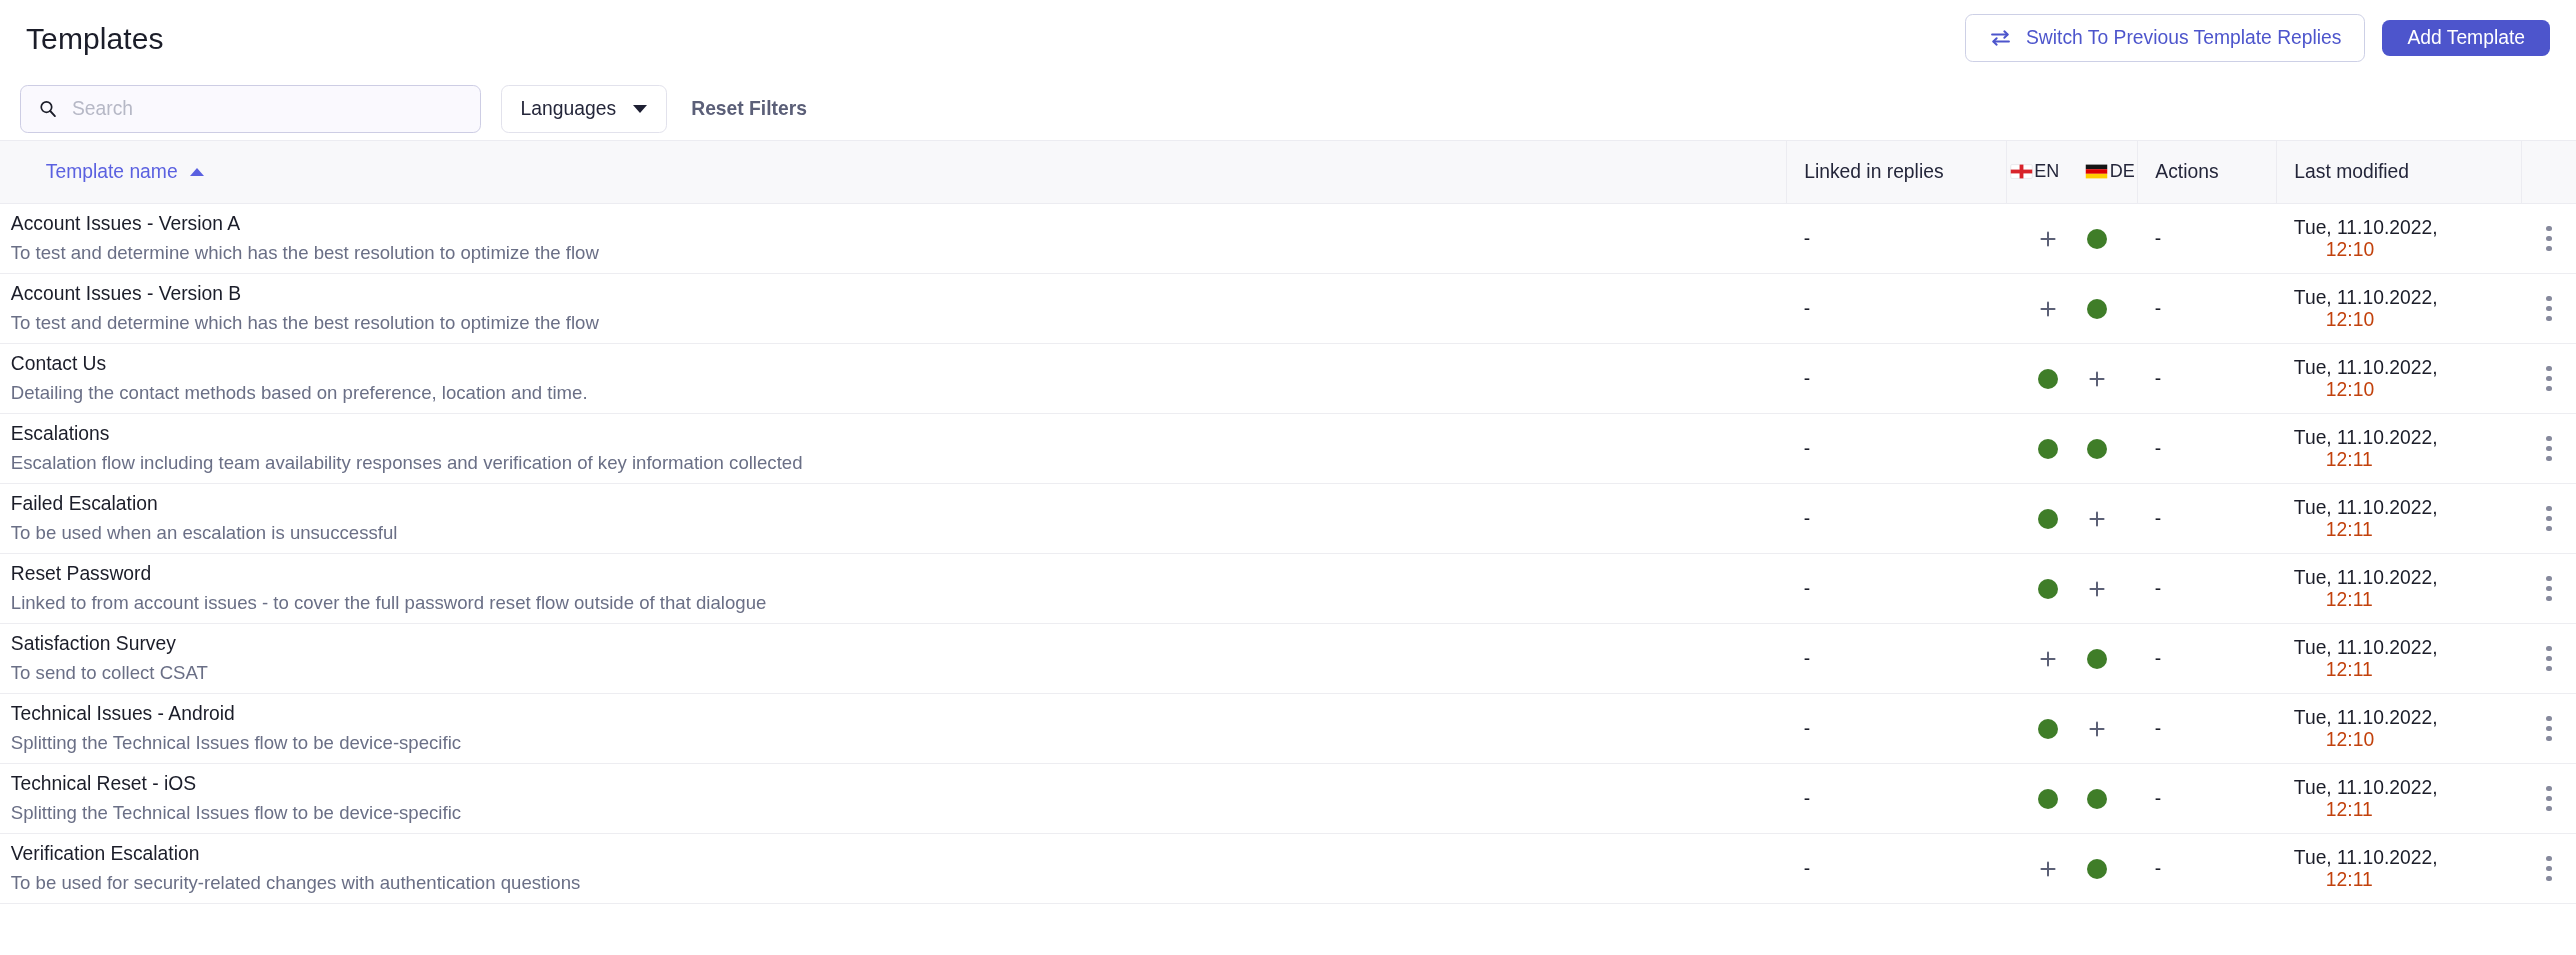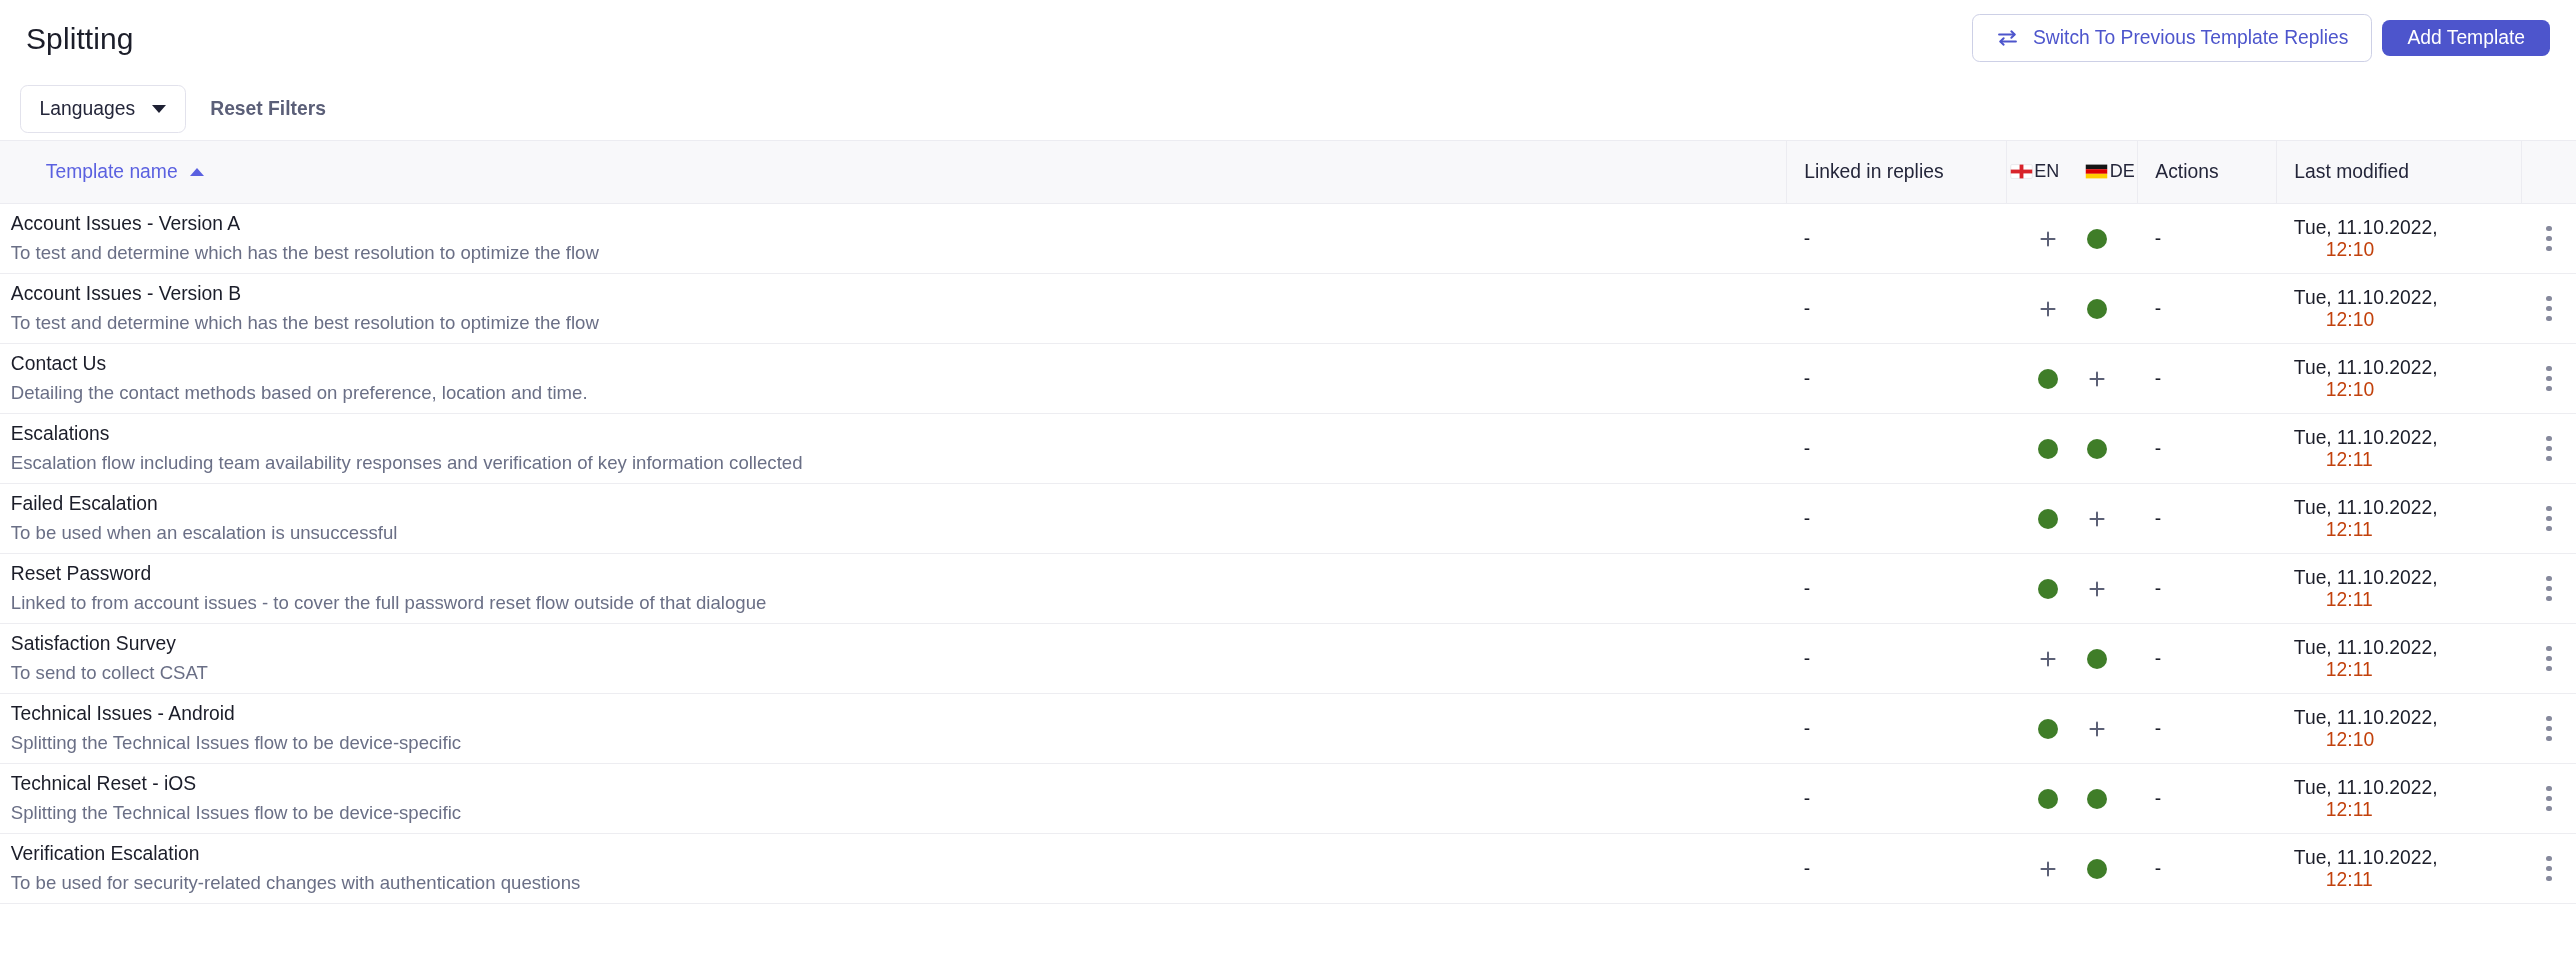--- a/index.html
+++ b/index.html
@@ -26,21 +26,21 @@
     color: #1b1d29;
     letter-spacing: 0.1px;
     line-height: 1;
   }
   .head-actions {
     position: absolute;
     right: 26px;
     top: 14px;
     display: flex;
     align-items: center;
-    gap: 10px;
+    gap: 17px;
   }
   .btn-switch {
     height: 48px;
     display: flex;
     align-items: center;
     gap: 14px;
     padding: 0 23px;
     border: 1.5px solid #cdd0e6;
     border-radius: 7.7px;
     background: #ffffff;
@@ -205,21 +205,21 @@
   .w-link  { width: 220px; }
   .w-lang  { width: 131px; }
   .w-act   { width: 139px; }
   .w-mod   { width: 245px; }
   .w-menu  { width: 54px; }
 </style>
 </head>
 <body>
 
 <div class="page-head">
-  <div class="page-title">Splitting</div>
+  <div class="page-title">Templates</div>
 
   <div class="head-actions">
     <button class="btn-switch">
       <span>
         <svg class="swap-icon" viewBox="0 0 30 26" fill="none" xmlns="http://www.w3.org/2000/svg">
           <path d="M4 8.5H24" stroke="#4d55cc" stroke-width="2.6" stroke-linecap="round"></path>
           <path d="M20 4.3L24.4 8.5L20 12.7" stroke="#4d55cc" stroke-width="2.6" stroke-linecap="round" stroke-linejoin="round"></path>
           <path d="M26 17.5H6" stroke="#4d55cc" stroke-width="2.6" stroke-linecap="round"></path>
           <path d="M10 13.3L5.6 17.5L10 21.7" stroke="#4d55cc" stroke-width="2.6" stroke-linecap="round" stroke-linejoin="round"></path>
         </svg>
@@ -227,20 +227,29 @@
       <span>Switch To Previous Template Replies</span>
     </button>
 
     <button class="btn-add">
       <span>Add Template</span>
     </button>
   </div>
 </div>
 
 <div class="filter-bar">
+  <div class="search-box">
+    <span>
+      <svg class="mag" viewBox="0 0 26 26" fill="none" xmlns="http://www.w3.org/2000/svg">
+        <circle cx="11" cy="10.5" r="6.8" stroke="#1b1d29" stroke-width="2.2"></circle>
+        <path d="M15.9 15.6L22 22.2" stroke="#1b1d29" stroke-width="2.4" stroke-linecap="round"></path>
+      </svg>
+    </span>
+    <input type="text" value="" placeholder="Search" style="">
+  </div>
 
   <button class="lang-select">
     <span>Languages</span>
     <span class="caret-down"></span>
   </button>
 
   <div class="reset-filters">Reset Filters</div>
 </div>
 
 <table class="tbl">

